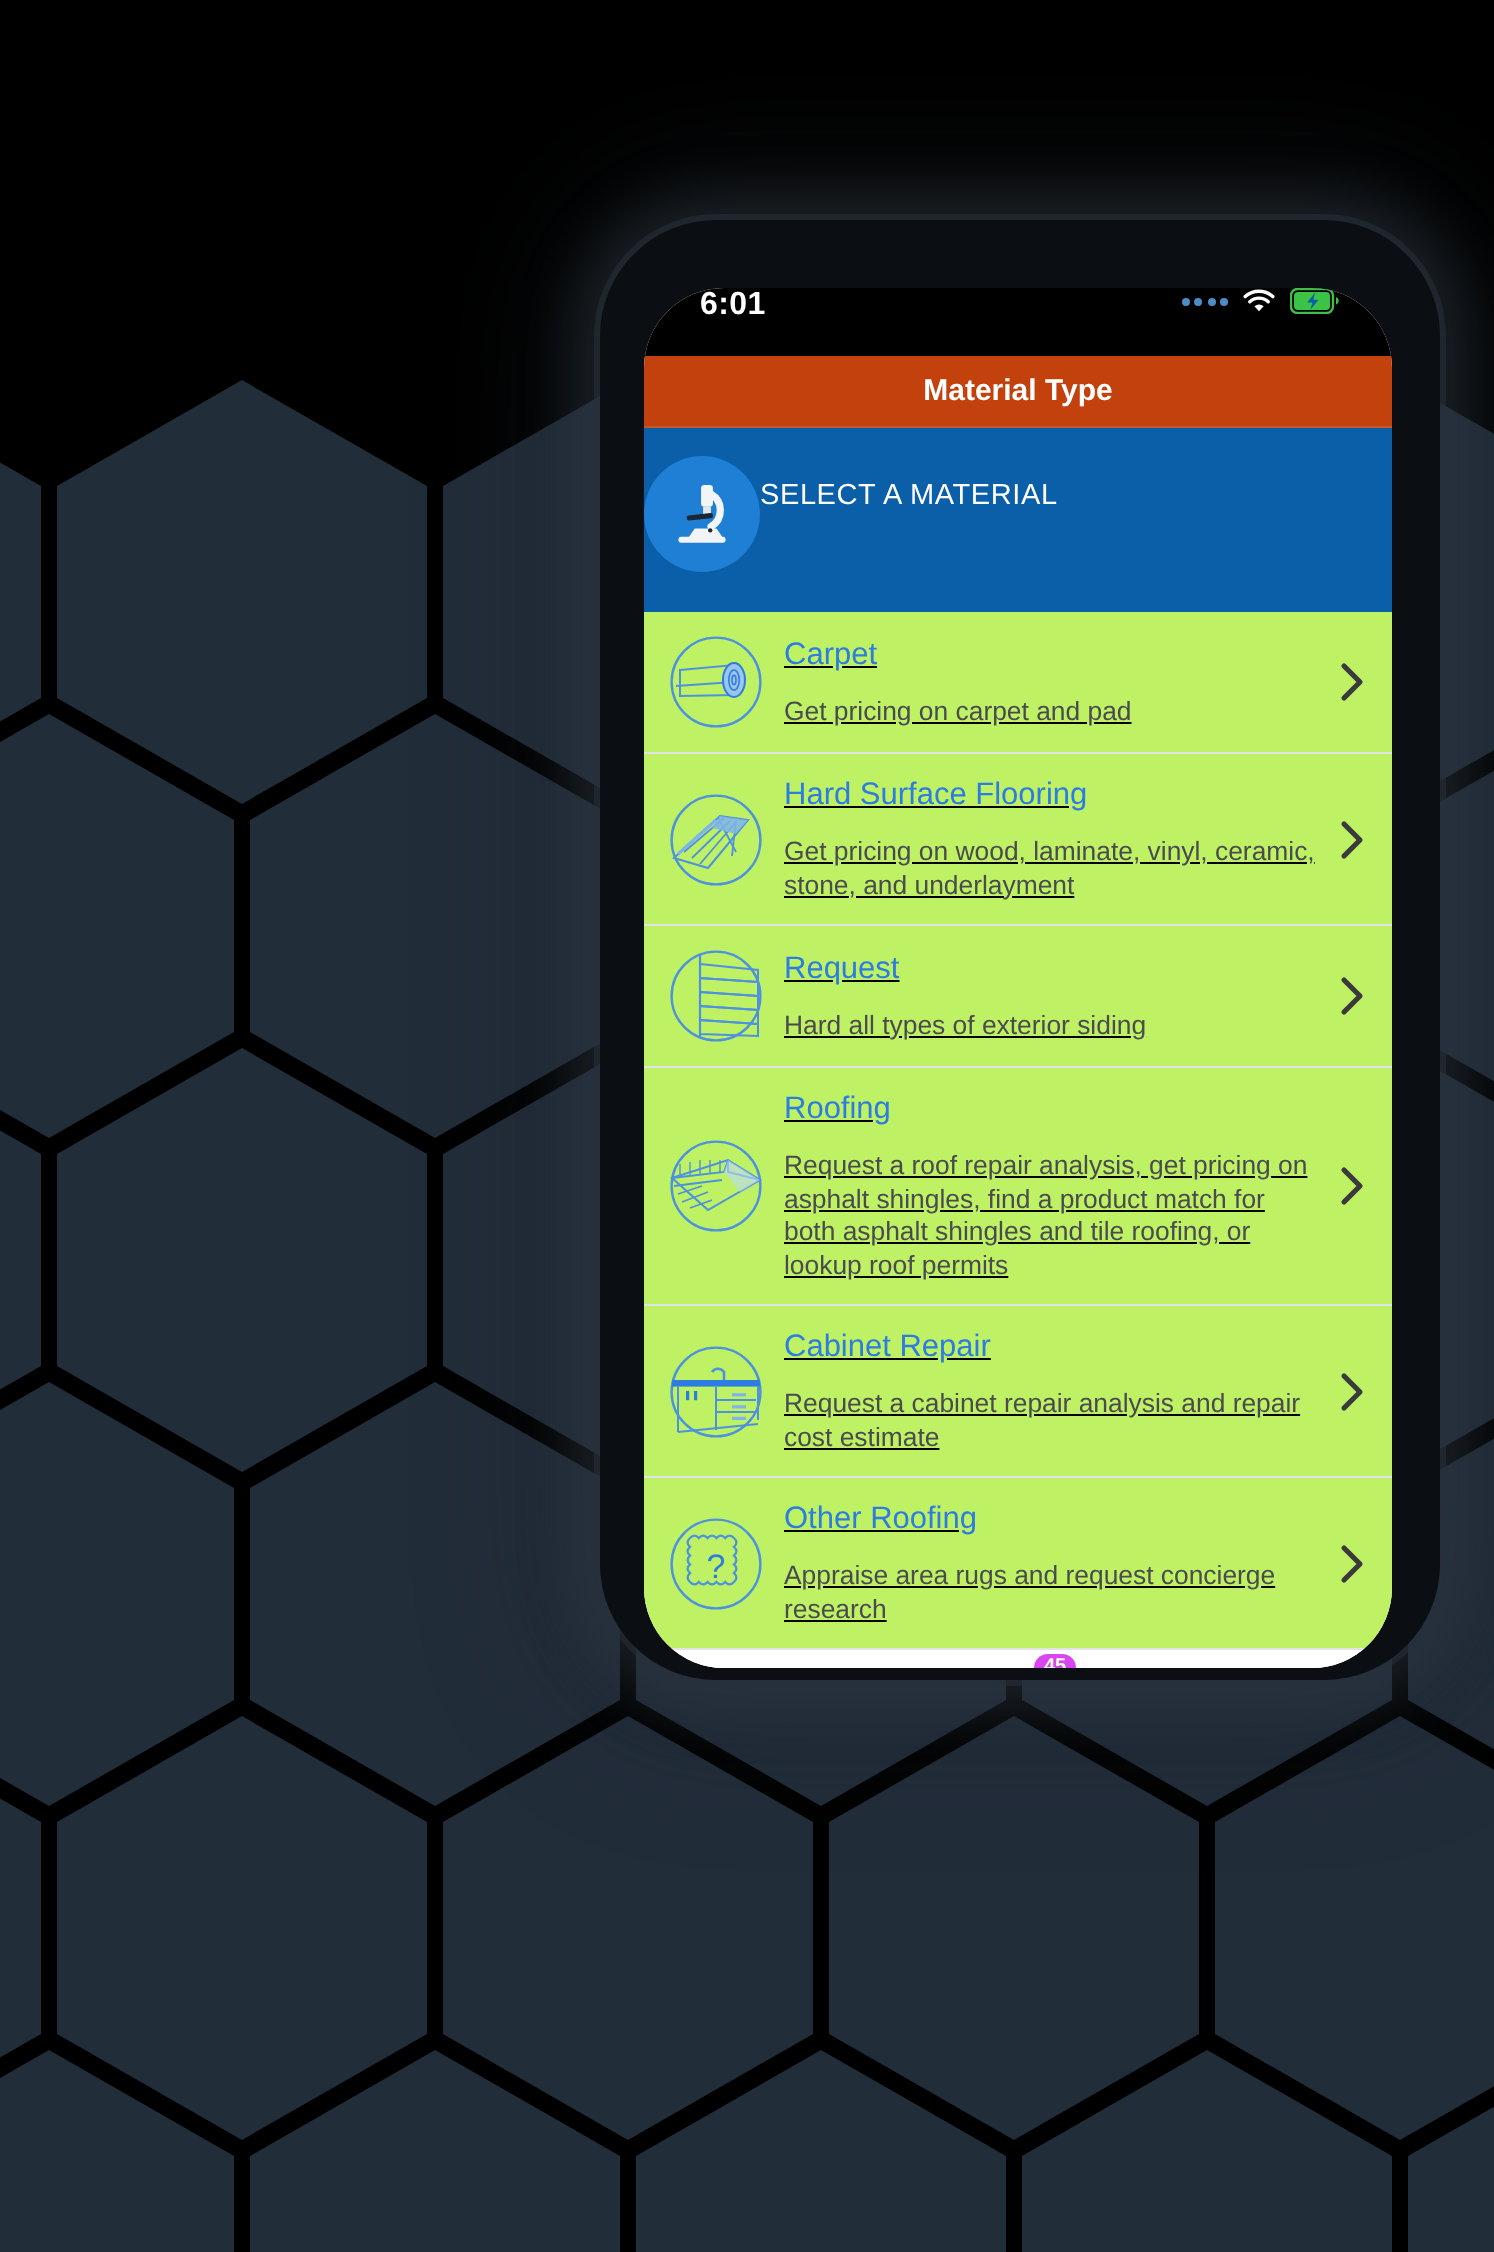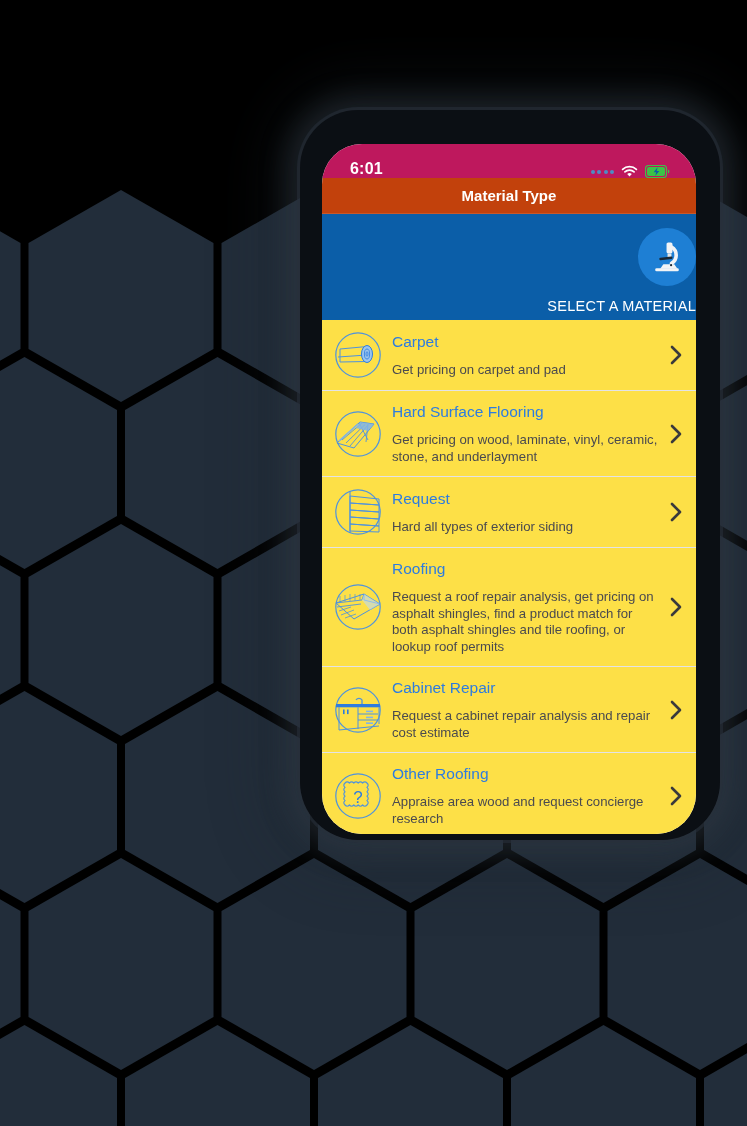--- a/index.html
+++ b/index.html
@@ -32,22 +32,22 @@
     left:322px; top:144px;
     width:374px; height:690px;
     border-radius:40px;
     background:#ffffff;
     overflow:hidden;
     z-index:5;
   }
 
   
   .statusbar {
-    height:34px; background:#be185d;
-    display:flex; align-items:flex-end;
+    height:34px; background:#000000;
+    display:flex; align-items:flex-start;
     justify-content:space-between;
     padding:0 26px 0 28px;
     gap:12px;
   }
   .sb-time { color:#fff; font-size:16px; font-weight:700; letter-spacing:.2px; }
   .sb-right { display:flex; align-items:center; gap:7px; }
   .sb-dots { display:flex; gap:2.5px; align-items:center; }
   .sb-dots i { width:4px; height:4px; border-radius:50%; background:#4d8cc4; display:block; }
 
   
@@ -55,35 +55,35 @@
     background:#c2410c;
     height:36px;
     display:flex; align-items:center; justify-content:center;
     border-bottom:1px solid rgba(255,255,255,.12);
   }
   .navbar .title { color:#fff; font-size:15px; font-weight:700; }
 
   
   .hero {
     background:#0B5EA8;
-    padding:14px 0 6px;
-    display:flex; flex-direction:column; align-items:flex-end;
+    padding:14px 0 20px;
+    display:flex; flex-direction:row; align-items:flex-start;
   }
   .logo-circle {
     width:58px; height:58px; border-radius:50%;
     background:#1E7FD4;
     display:flex; align-items:center; justify-content:center;
   }
   .hero-label {
     margin-top:12px; color:#ffffff;
     font-size:14.5px; letter-spacing:.3px; font-weight:400;
   }
 
   
-  .list { background:#fde047; }
+  .list { background:#bef264;text-decoration:underline; }
   .row {
     display:flex; align-items:center;
     padding:11px 12px 11px 8px;
     border-bottom:1px solid #e3e3e6;
     gap:6px;
   }
   .row:last-child { border-bottom:none; }
   .row-icon { width:56px; min-width:56px; display:flex; align-items:center; justify-content:center; }
   .row-text { flex:1; padding-right:4px; }
   .row-title {
@@ -334,21 +334,21 @@
           <circle cx="24" cy="24" r="22.2" fill="none" stroke="#4E92DE" stroke-width="1.2"></circle>
           <path d="M11 11 q2.2 -2.4 4.4 0 q2.2 -2.4 4.4 0 q2.2 -2.4 4.4 0 q2.2 -2.4 4.4 0 q2.2 -2.4 4.4 0
                    q2.4 2.2 0 4.4 q2.4 2.2 0 4.4 q2.4 2.2 0 4.4 q2.4 2.2 0 4.4 q2.4 2.2 0 4.4
                    q-2.2 2.4 -4.4 0 q-2.2 2.4 -4.4 0 q-2.2 2.4 -4.4 0 q-2.2 2.4 -4.4 0 q-2.2 2.4 -4.4 0
                    q-2.4 -2.2 0 -4.4 q-2.4 -2.2 0 -4.4 q-2.4 -2.2 0 -4.4 q-2.4 -2.2 0 -4.4 q-2.4 -2.2 0 -4.4 Z" fill="none" stroke="#4E92DE" stroke-width="1.15"></path>
           <text x="24" y="31" font-size="17" font-family="Liberation Sans, sans-serif" fill="#2D7CE0" text-anchor="middle">?</text>
         </svg>
       </div>
       <div class="row-text">
         <div class="row-title">Other Roofing</div>
-        <div class="row-sub">Appraise area wood and request concierge research</div>
+        <div class="row-sub">Appraise area rugs and request concierge research</div>
       </div>
       <div class="chev">
         <svg width="12" height="20" viewBox="0 0 12 20">
             <path d="M2 2 L10 10 L2 18" stroke="#3a3a3c" stroke-width="2.6" fill="none" stroke-linecap="round" stroke-linejoin="round"></path>
           </svg>
       </div>
     </div>
   </div>
 
   <div class="tabbar">

